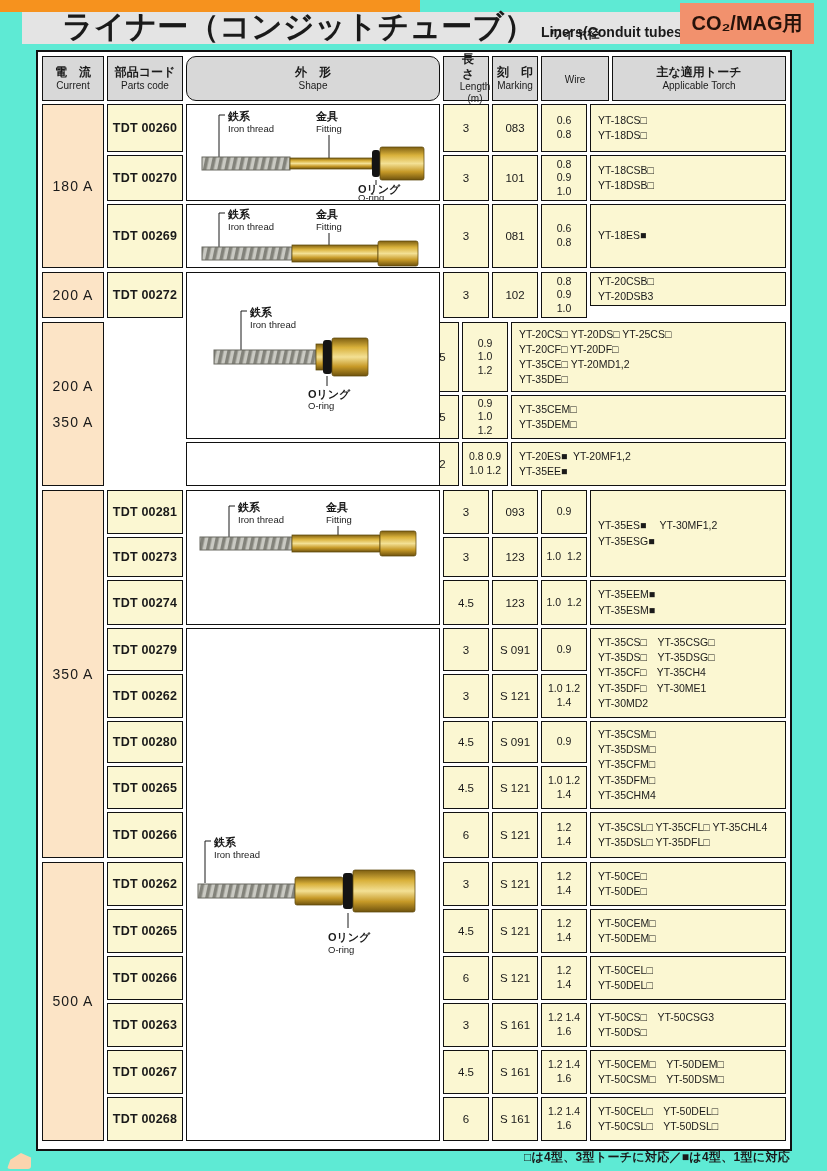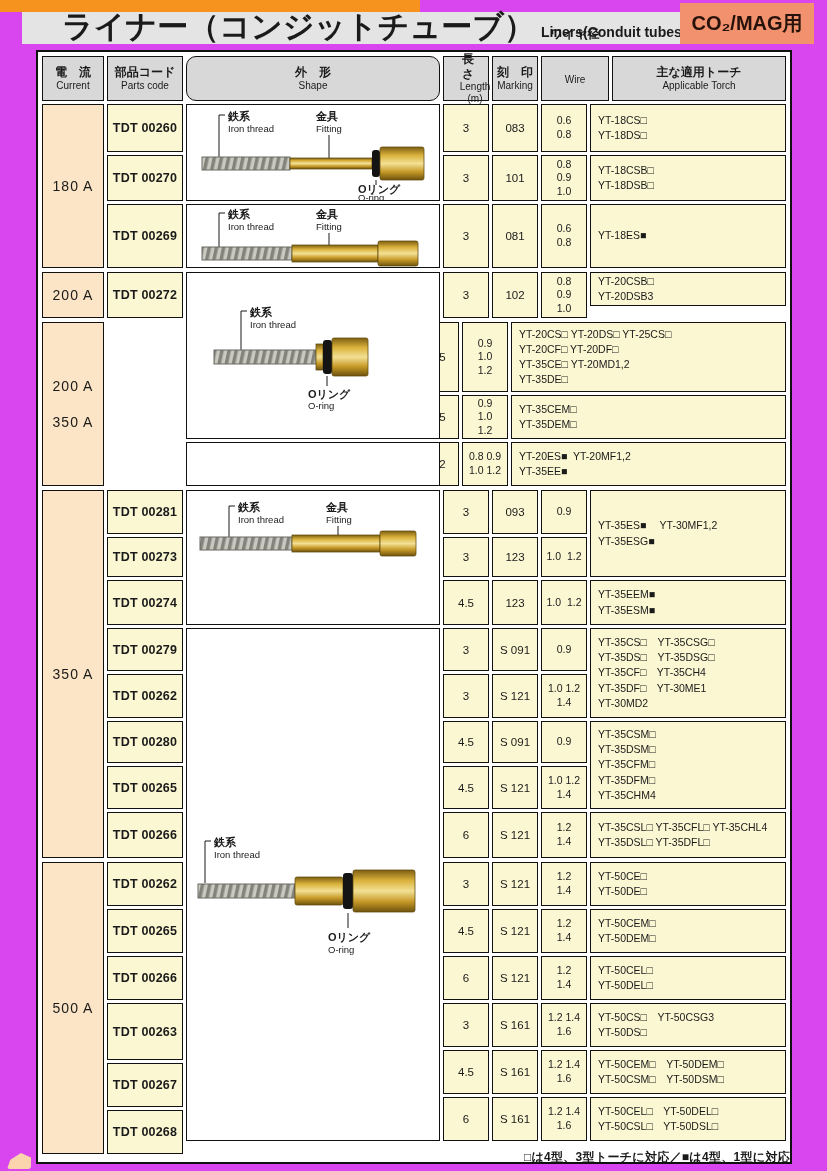--- a/index.html
+++ b/index.html
@@ -1,16 +1,16 @@
 <!DOCTYPE html>
 <html><head>
 <meta charset="utf-8">
 <style>
   html,body{margin:0;padding:0;background:#888;}
-  .page{position:relative;width:827px;height:1171px;background:#d946ef;overflow:hidden;
+  .page{position:relative;width:827px;height:1171px;background:#5eead4;overflow:hidden;
         font-family:"Liberation Sans","DejaVu Sans",sans-serif;color:#1a1a1a;}
   .topbar{position:absolute;left:0;top:0;width:420px;height:12px;background:#f6921e;}
   .titleband{position:absolute;left:22px;top:12px;width:770px;height:32px;background:#e4e4e4;
              display:flex;align-items:flex-end;padding-left:40px;box-sizing:border-box;}
   .title-jp{font-size:31px;font-weight:bold;letter-spacing:0px;line-height:1;padding-bottom:2px;}
   .title-en{font-size:14px;font-weight:bold;margin-left:6px;padding-bottom:4px;}
   .badge{position:absolute;left:680px;top:3px;width:134px;height:41px;background:#f2916d;
          display:flex;align-items:center;justify-content:center;font-weight:bold;font-size:20px;color:#26120a;}
   .table{position:absolute;left:36px;top:50px;width:756px;box-sizing:border-box;
          border:2px solid #111;background:#fff;padding:4px;}
@@ -280,21 +280,21 @@
 YT-35DSL□ YT-35DFL□</div>
         </div>
       </div>
 
       <div class="band">
         <div class="cur">500 A</div>
         <div class="col parts">
           <div class="c" style="height:44px">TDT 00262</div>
           <div class="c" style="height:44px">TDT 00265</div>
           <div class="c" style="height:44px">TDT 00266</div>
-          <div class="c" style="height:57px">TDT 00263</div>
+          <div class="c" style="height:44px">TDT 00263</div>
           <div class="c" style="height:44px">TDT 00267</div>
           <div class="c" style="height:44px">TDT 00268</div>
         </div>
         <div class="shape-spacer"></div>
         <div class="col len">
           <div class="c" style="height:44px">3</div>
           <div class="c" style="height:44px">4.5</div>
           <div class="c" style="height:44px">6</div>
           <div class="c" style="height:44px">3</div>
           <div class="c" style="height:44px">4.5</div>

